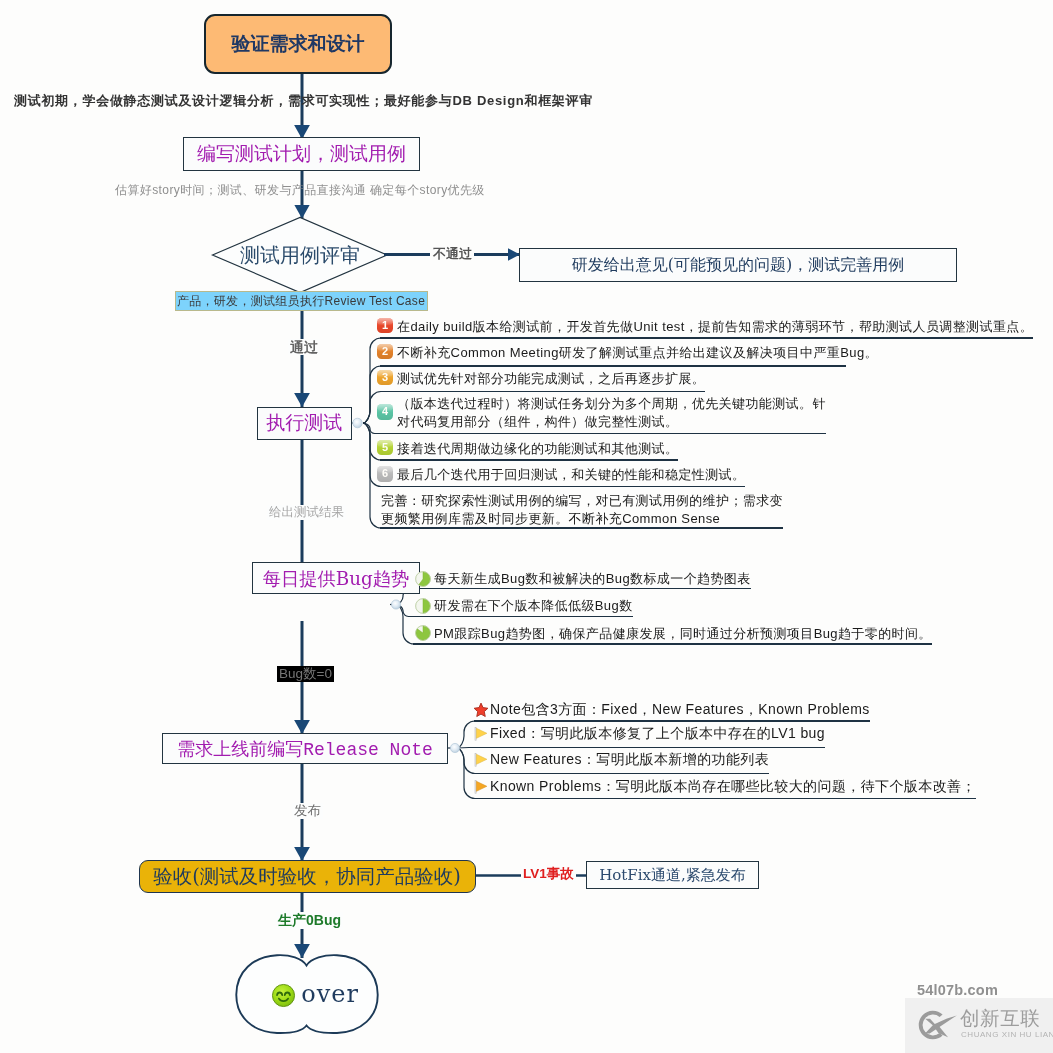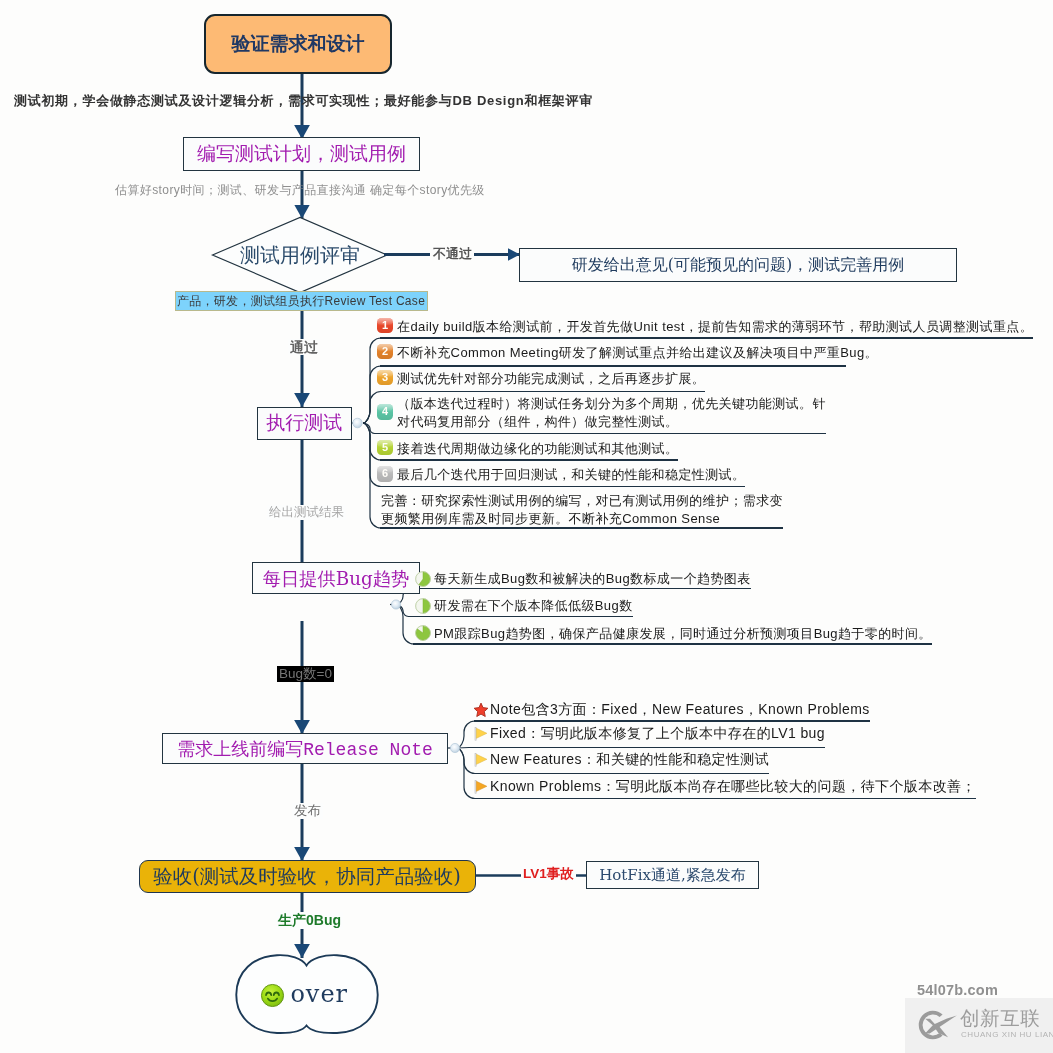--- a/index.html
+++ b/index.html
@@ -173,21 +173,21 @@
   </div>
 
   <div class="nd" style="left:138.5px;top:860px;width:337px;height:33px;font-size:19.5px;border:1.6px solid #1f3550;border-radius:9px;background:#eab308;color:#1f3b5e;font-family:'DejaVu Serif',serif;">
     <span>验收(测试及时验收，协同产品验收)</span>
   </div>
 
   <div class="nd box-sq" style="left:586px;top:861px;width:173px;height:28px;font-size:15px;font-family:'DejaVu Serif',serif;color:#2c4a6e;letter-spacing:0px;">
     <span>HotFix通道,紧急发布</span>
   </div>
 
-  <div class="nd" style="left:233px;top:955px;width:142px;height:78px;line-height:0;">
+  <div class="nd" style="left:217px;top:955px;width:142px;height:78px;line-height:0;justify-content:flex-end;">
     <span class="smiley" style="display:inline-block;line-height:0;margin-top:2px;">
       <svg width="25" height="25" viewBox="0 0 24 24">
         <defs>
           <radialGradient id="smg" cx="42%" cy="34%" r="72%">
             <stop offset="0%" stop-color="#c6f03e"></stop>
             <stop offset="55%" stop-color="#9ddc15"></stop>
             <stop offset="100%" stop-color="#79b80f"></stop>
           </radialGradient>
         </defs>
         <circle cx="12" cy="12" r="10.6" fill="url(#smg)" stroke="#5e8f12" stroke-width="0.9"></circle>
@@ -263,21 +263,21 @@
       <div class="ntxt rn" style="position: absolute; left: 490px; top: 700.5px;">Note包含3方面：Fixed，New Features，Known Problems</div>
       <span style="position: absolute; left: 473px; top: 726px; width: 16px; height: 16px; line-height: 0;"><svg width="16" height="16" viewBox="0 0 16 16">
           <rect x="1.9" y="1.6" width="1.5" height="13.0" fill="#dcdcdc" stroke="#c4c4c4" stroke-width="0.4"></rect>
           <path d="M3.4,2.3 L13.9,7.3 L3.4,12.3 Z" fill="#ffd24a" stroke="rgb(219,181,64)" stroke-width="0.5" stroke-linejoin="round"></path>
         </svg></span>
       <div class="ntxt rn" style="position: absolute; left: 490px; top: 725px;">Fixed：写明此版本修复了上个版本中存在的LV1 bug</div>
       <span style="position: absolute; left: 473px; top: 752px; width: 16px; height: 16px; line-height: 0;"><svg width="16" height="16" viewBox="0 0 16 16">
           <rect x="1.9" y="1.6" width="1.5" height="13.0" fill="#dcdcdc" stroke="#c4c4c4" stroke-width="0.4"></rect>
           <path d="M3.4,2.3 L13.9,7.3 L3.4,12.3 Z" fill="#ffd24a" stroke="rgb(219,181,64)" stroke-width="0.5" stroke-linejoin="round"></path>
         </svg></span>
-      <div class="ntxt rn" style="position: absolute; left: 490px; top: 751px;">New Features：和关键的性能和稳定性测试</div>
+      <div class="ntxt rn" style="position: absolute; left: 490px; top: 751px;">New Features：写明此版本新增的功能列表</div>
       <span style="position: absolute; left: 473px; top: 778.5px; width: 16px; height: 16px; line-height: 0;"><svg width="16" height="16" viewBox="0 0 16 16">
           <rect x="1.9" y="1.6" width="1.5" height="13.0" fill="#dcdcdc" stroke="#c4c4c4" stroke-width="0.4"></rect>
           <path d="M3.4,2.3 L13.9,7.3 L3.4,12.3 Z" fill="#f5a623" stroke="rgb(211,143,30)" stroke-width="0.5" stroke-linejoin="round"></path>
         </svg></span>
       <div class="ntxt rn" style="position: absolute; left: 490px; top: 777.5px;">Known Problems：写明此版本尚存在哪些比较大的问题，待下个版本改善；</div>
     </div>
 
   <div class="abs" style="left:905px;top:984px;width:148px;height:69px;">
     <div style="position:absolute;left:12px;top:-2px;font-size:14.5px;font-weight:bold;color:#909090;letter-spacing:0.2px;font-family:'Liberation Sans',sans-serif;white-space:nowrap;">54l07b.com</div>
     <div style="position:absolute;left:0;top:14px;width:148px;height:55px;background:#f0f0f0;"></div>

